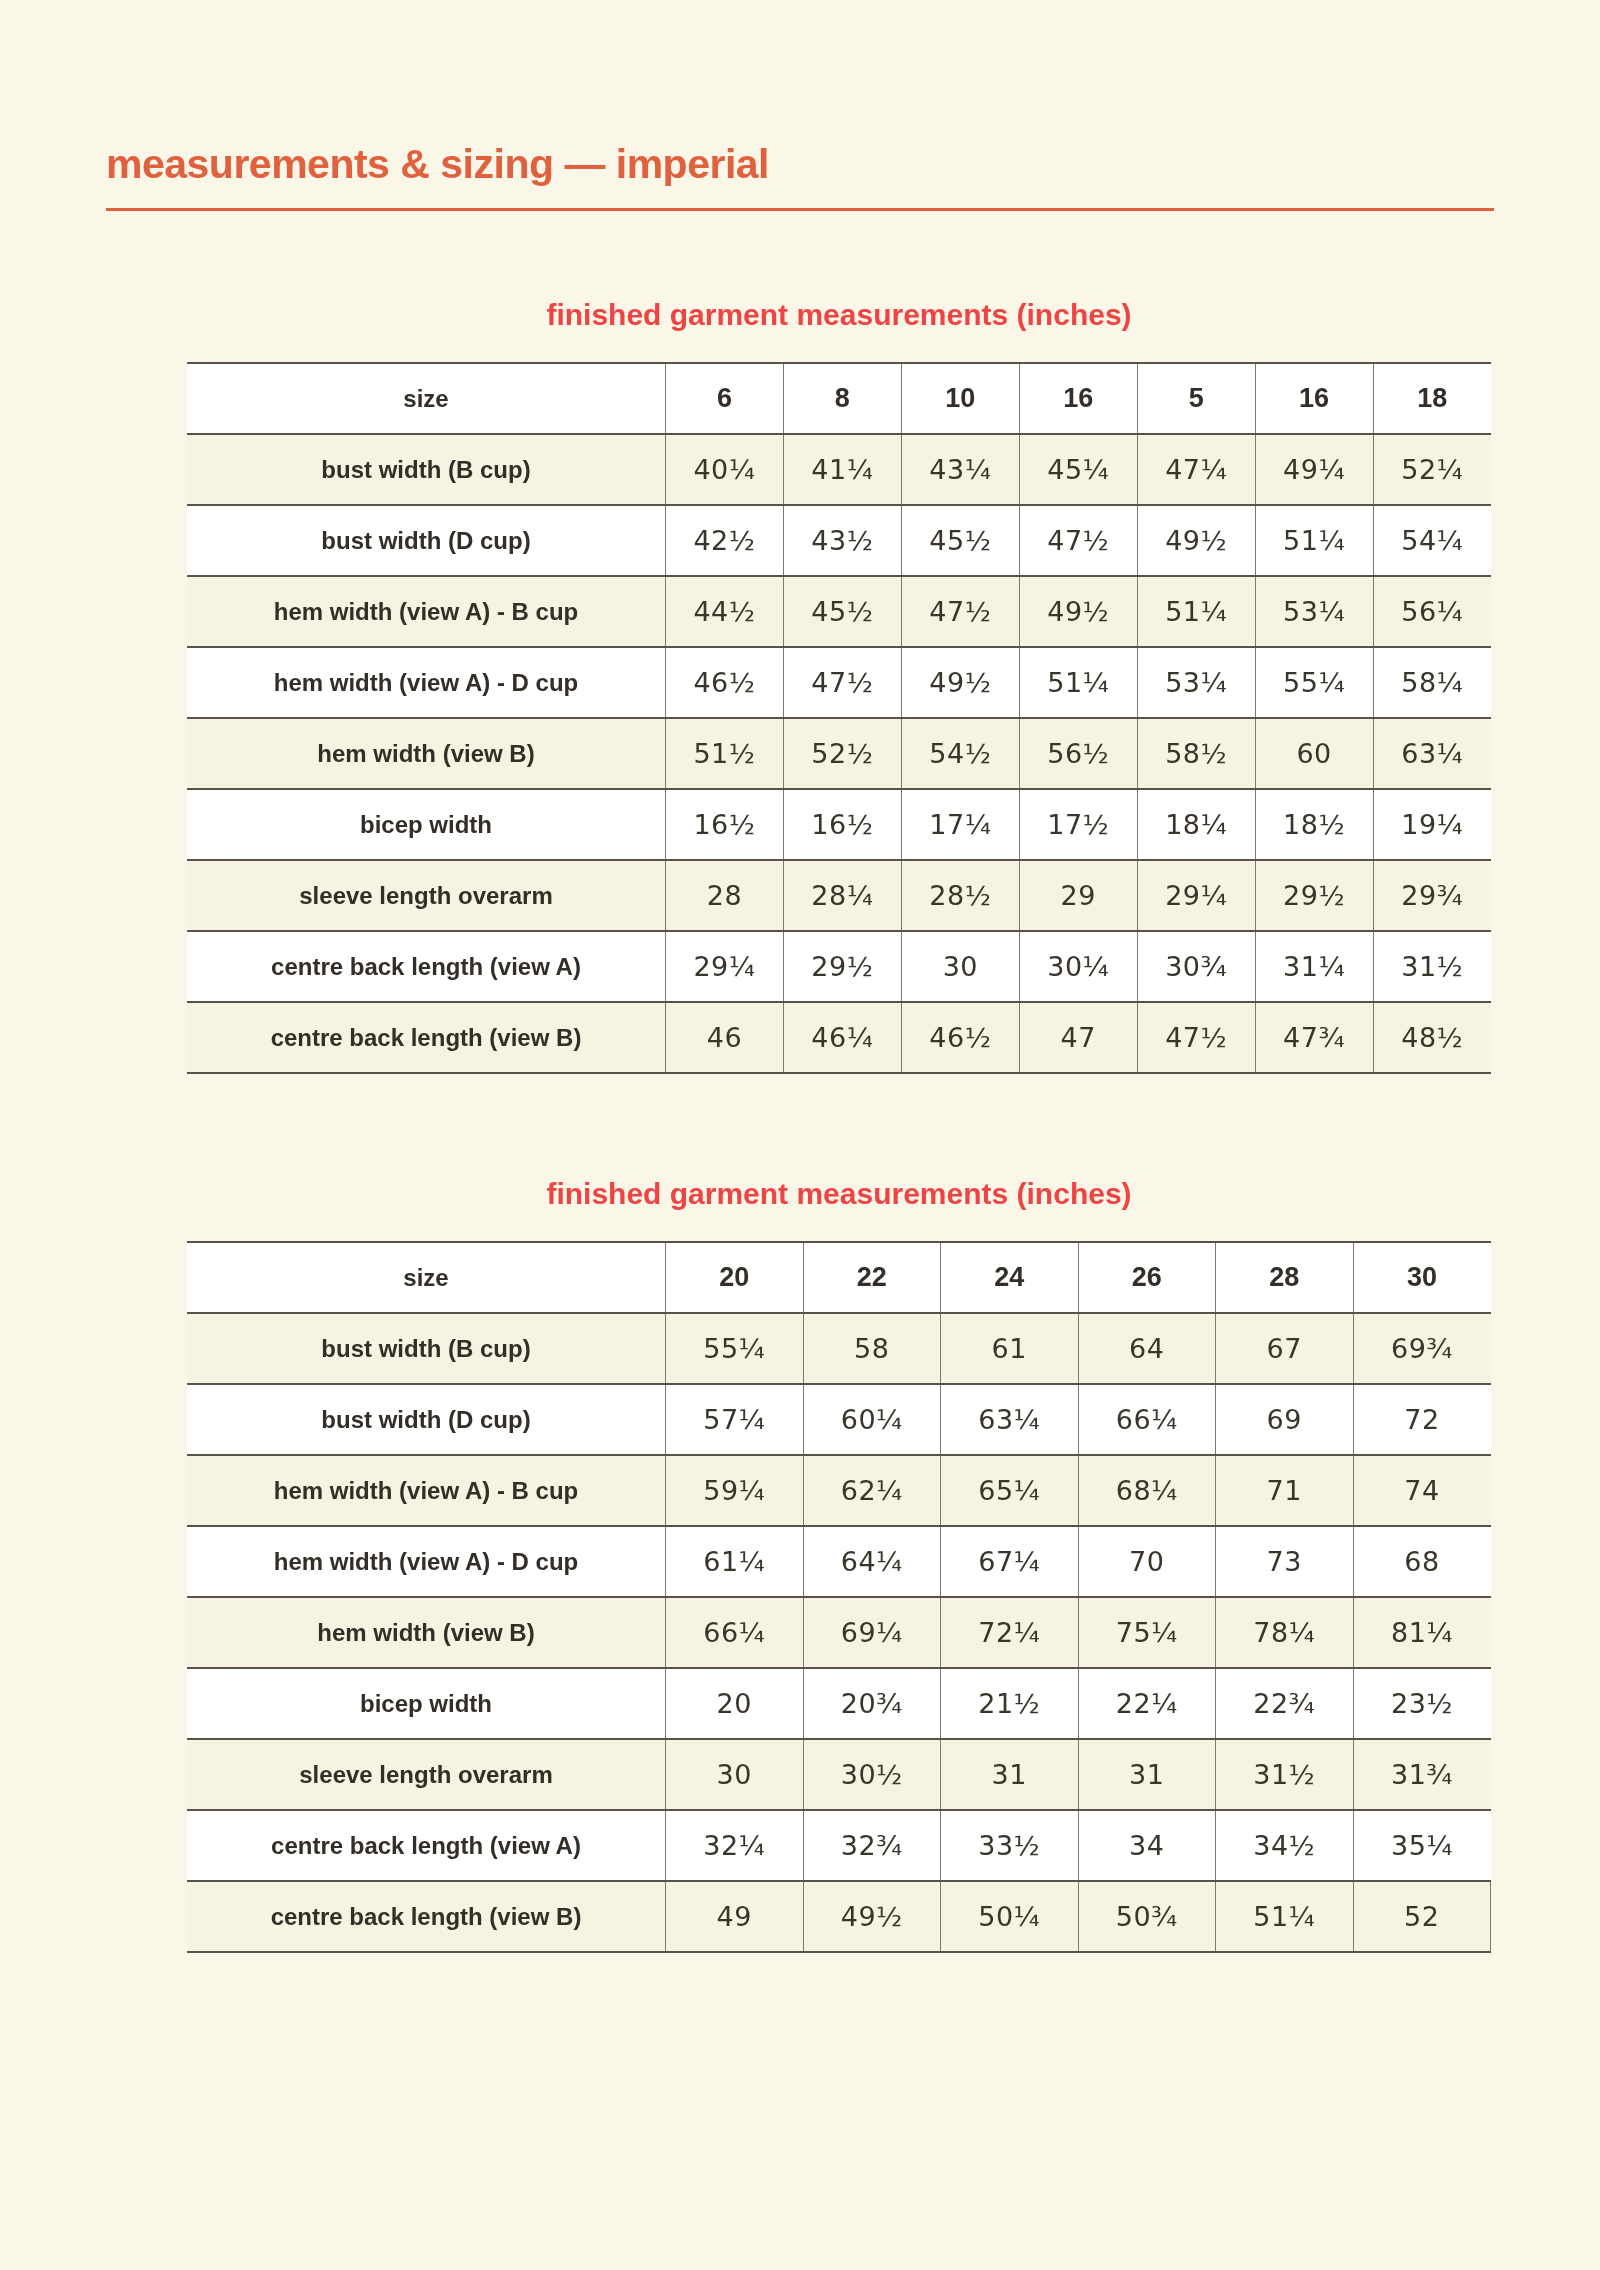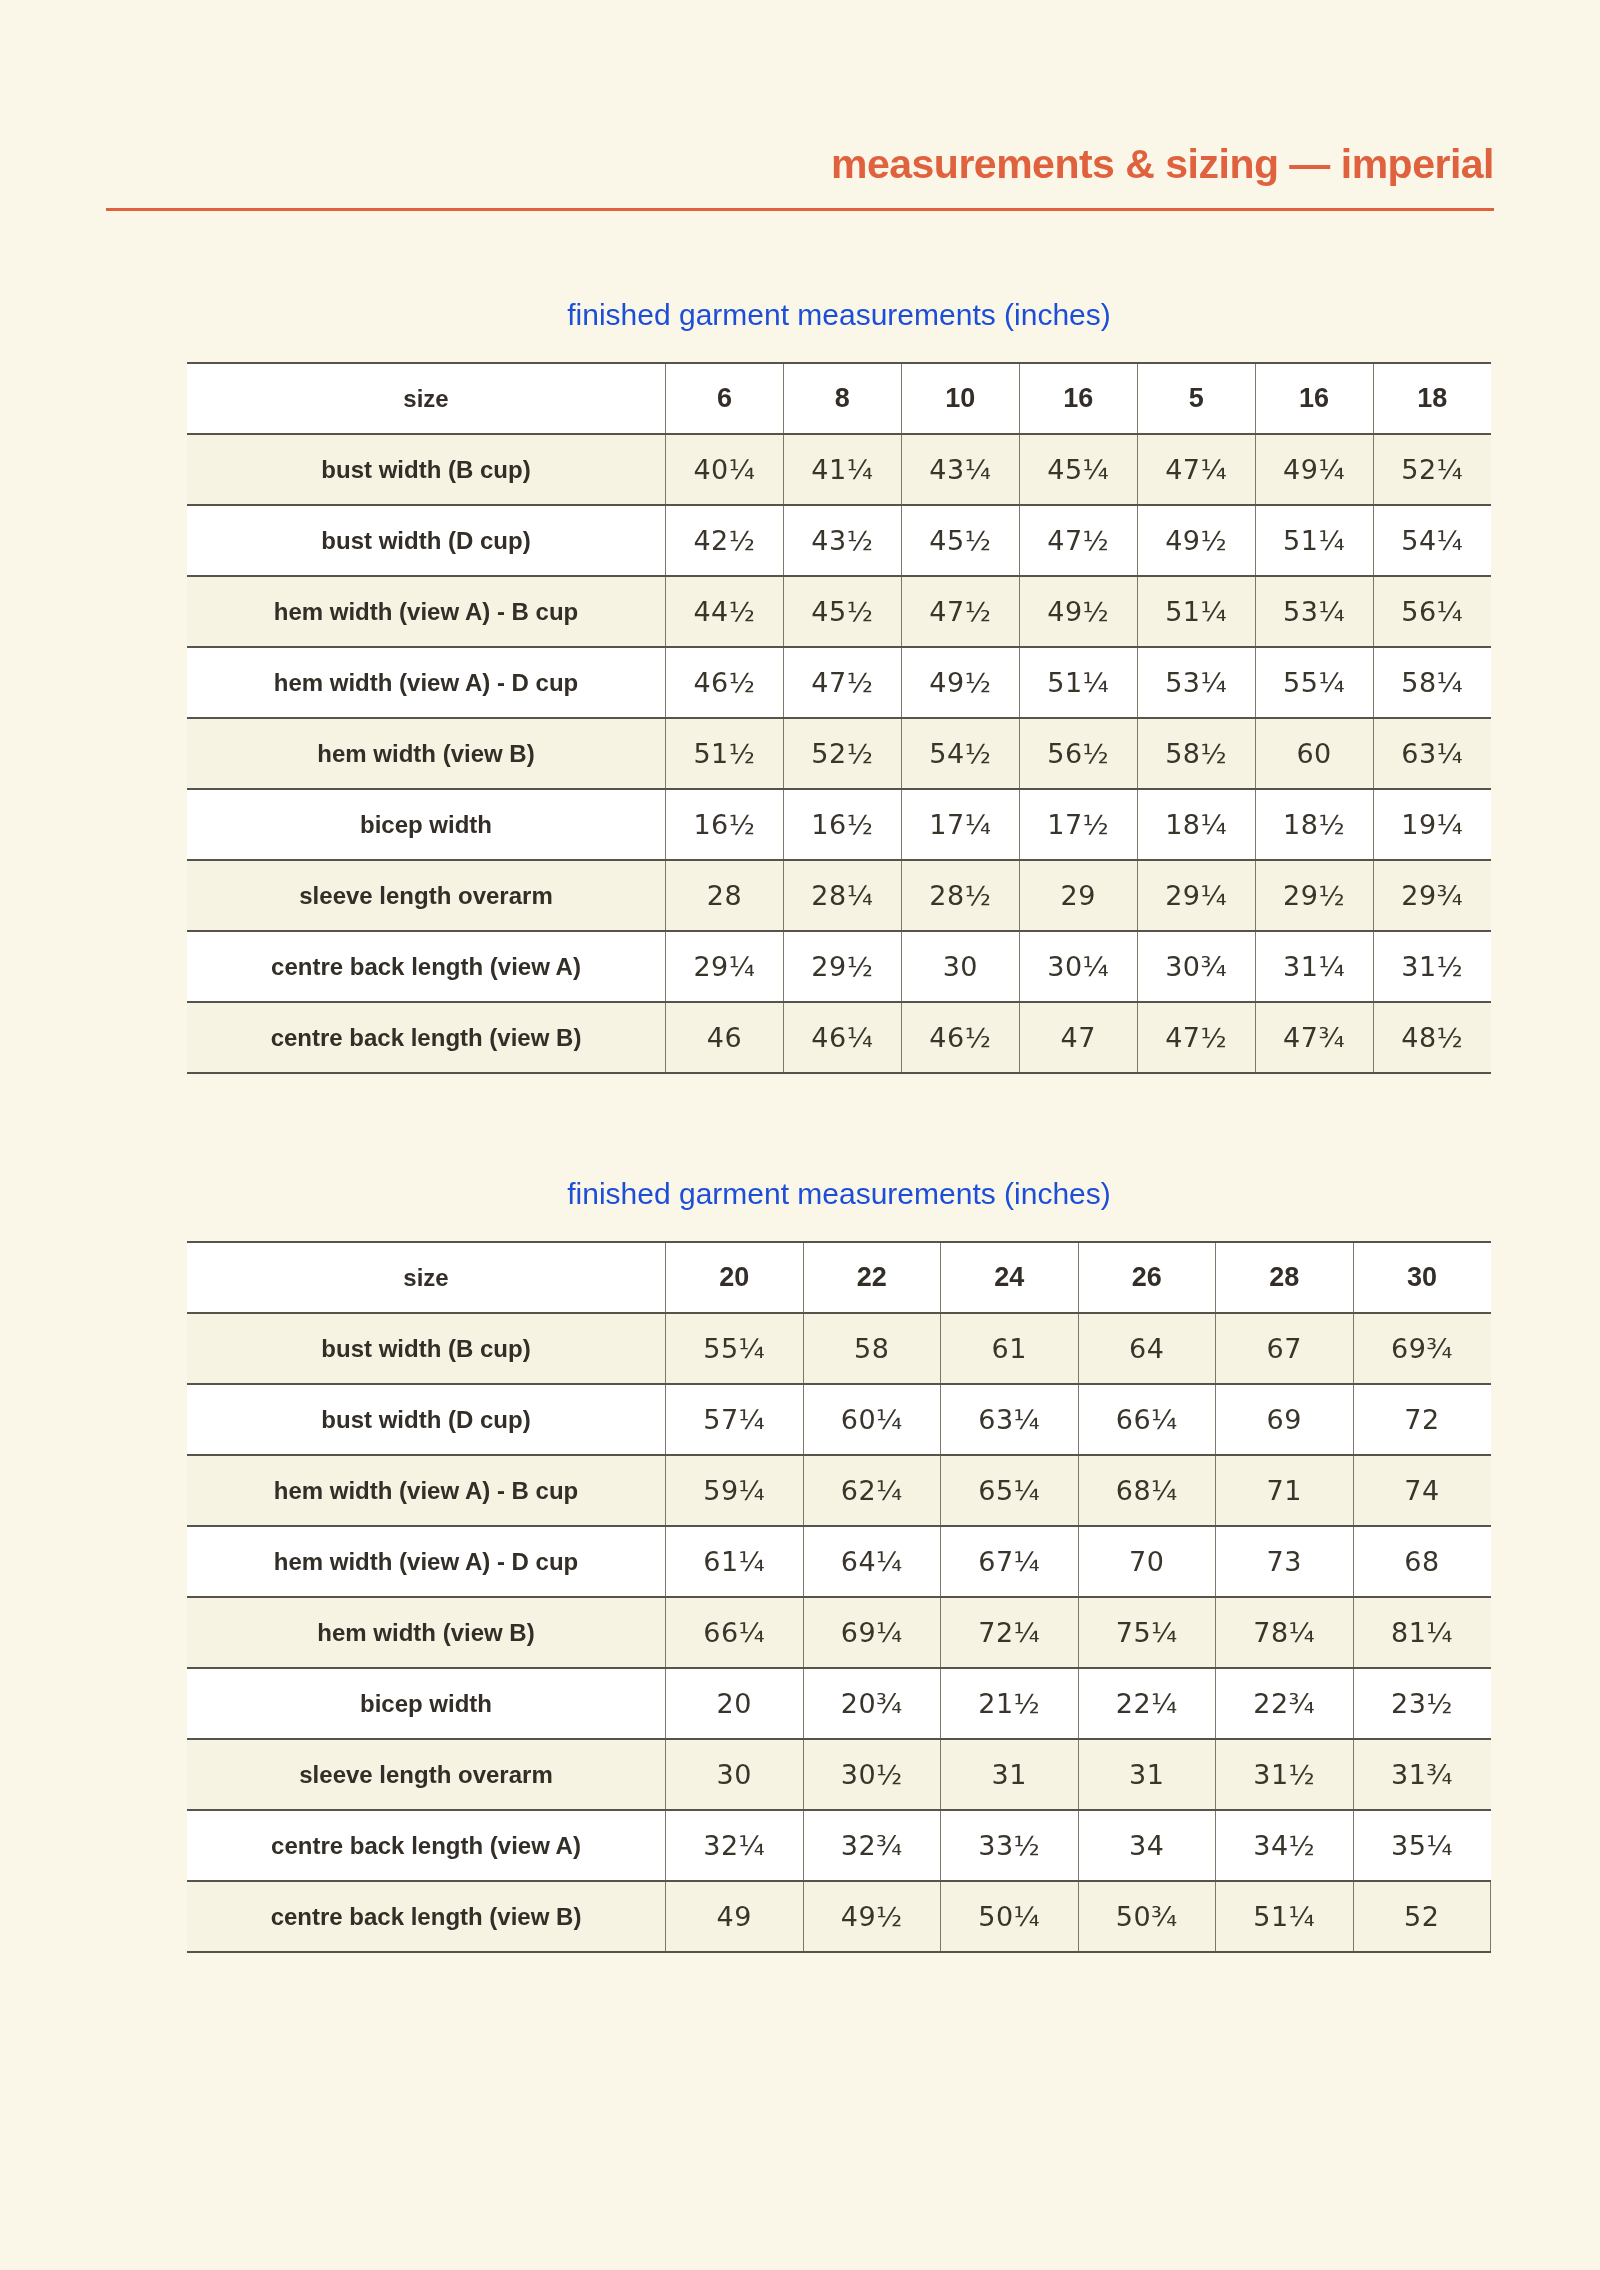--- a/index.html
+++ b/index.html
@@ -16,39 +16,38 @@
     overflow: hidden;
     position: relative;
   }
   .page-title {
     margin: 141px 106px 0 106px;
     font-size: 41px;
     line-height: 46px;
     font-weight: bold;
     letter-spacing: -0.5px;
     color: #E0613E;
-    text-align: right;
   }
   .title-rule {
     margin: 21px 106px 0 106px;
     height: 3px;
     background: #E0613E;
   }
   .table-section {
     width: 1304px;
     margin-left: 187px;
   }
   .section-0 { margin-top: 86px; }
   .section-1 { margin-top: 102px; }
   .table-title {
     text-align: center;
     font-size: 30px;
     line-height: 36px;
-    font-weight: normal;
-    color: #1d4ed8;
+    font-weight: bold;
+    color: #ef4444;
     margin: 0 0 29px 0;
   }
   table.measurements {
     width: 1304px;
     table-layout: fixed;
     border-collapse: collapse;
     border-top: 2.5px solid #57524A;
     border-bottom: 2.5px solid #57524A;
   }
   table.measurements tr { border-top: 2.5px solid #57524A; }

